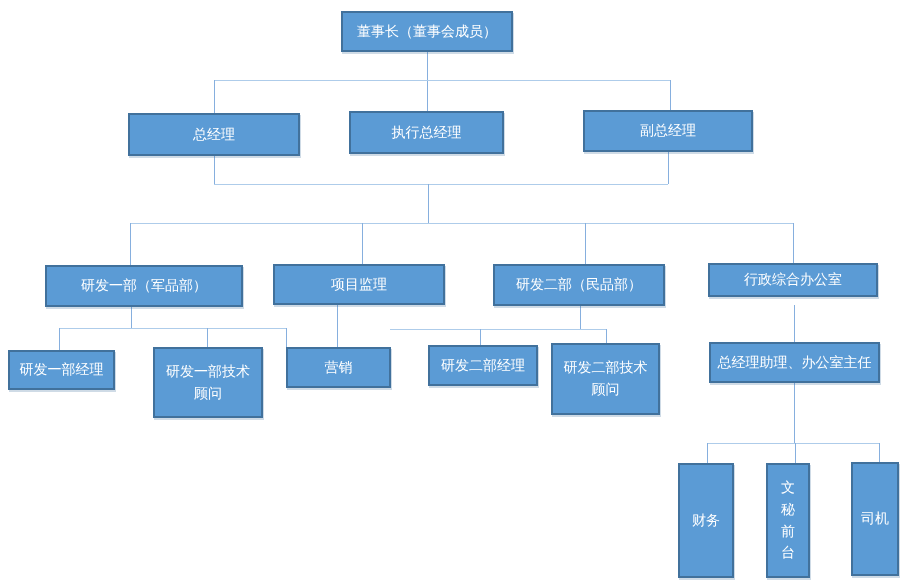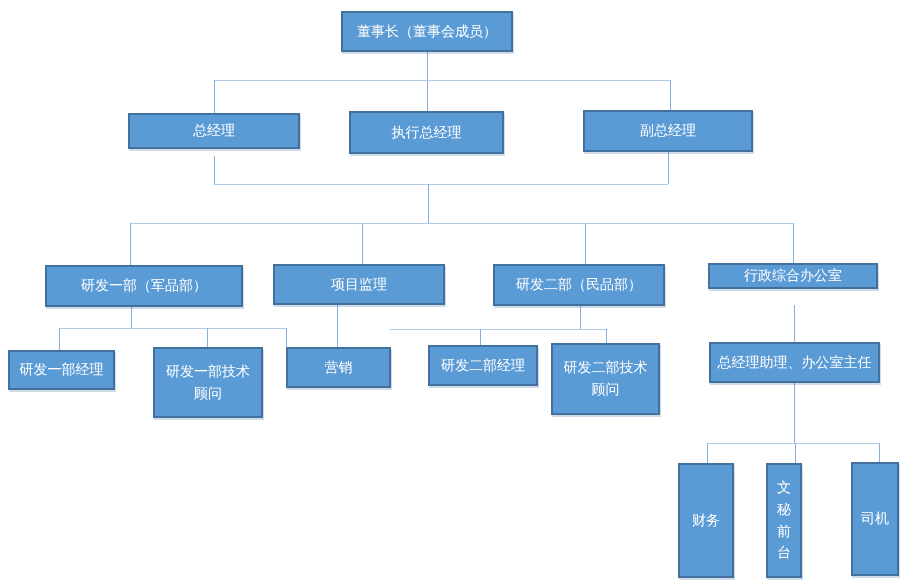--- a/index.html
+++ b/index.html
@@ -23,35 +23,35 @@
     font-size:14px;
     line-height:1.55;
     box-shadow:1px 2px 0 rgba(65,113,156,0.25);
   }
   .ln{position:absolute;}
   .v{width:1px;background:#86AFDE;}
   .h{height:1px;background:#AECCEA;}
 
   
   .n-chairman  {left:341px;top:11px; width:172px;height:41px;}
-  .n-gm        {left:128px;top:113px;width:172px;height:36px;}
+  .n-gm        {left:128px;top:113px;width:172px;height:43px;}
   .n-egm       {left:349px;top:111px;width:155px;height:43px;}
   .n-dgm       {left:583px;top:110px;width:170px;height:42px;}
   .n-rd1       {left:45px; top:265px;width:198px;height:42px;}
   .n-pm        {left:273px;top:264px;width:172px;height:41px;}
   .n-rd2       {left:493px;top:264px;width:172px;height:42px;}
-  .n-admin     {left:708px;top:263px;width:170px;height:26px;}
+  .n-admin     {left:708px;top:263px;width:170px;height:34px;}
   .n-rd1mgr    {left:8px;  top:350px;width:107px;height:40px;}
   .n-rd1tech   {left:153px;top:347px;width:110px;height:71px;padding:16px 6px;}
   .n-marketing {left:286px;top:347px;width:105px;height:41px;}
   .n-rd2mgr    {left:428px;top:345px;width:110px;height:41px;}
   .n-rd2tech   {left:551px;top:343px;width:109px;height:72px;padding:0 6px;font-family:Liberation Serif, serif;}
   .n-assistant {left:709px;top:342px;width:171px;height:41px;}
   .n-finance   {left:678px;top:463px;width:56px;height:115px;}
-  .n-secretary {left:766px;top:463px;width:36px;height:115px;padding:0 8px;}
+  .n-secretary {left:766px;top:463px;width:44px;height:115px;padding:0 8px;}
   .n-driver    {left:851px;top:462px;width:48px;height:114px;}
 </style>
 </head>
 <body>
 
 <div id="stage">
 
   <div class="ln v" style="left:427px;top:52px;height:59px;"></div>
   <div class="ln h" style="left:214px;top:80px;width:456px;"></div>
   <div class="ln v" style="left:214px;top:80px;height:33px;"></div>

